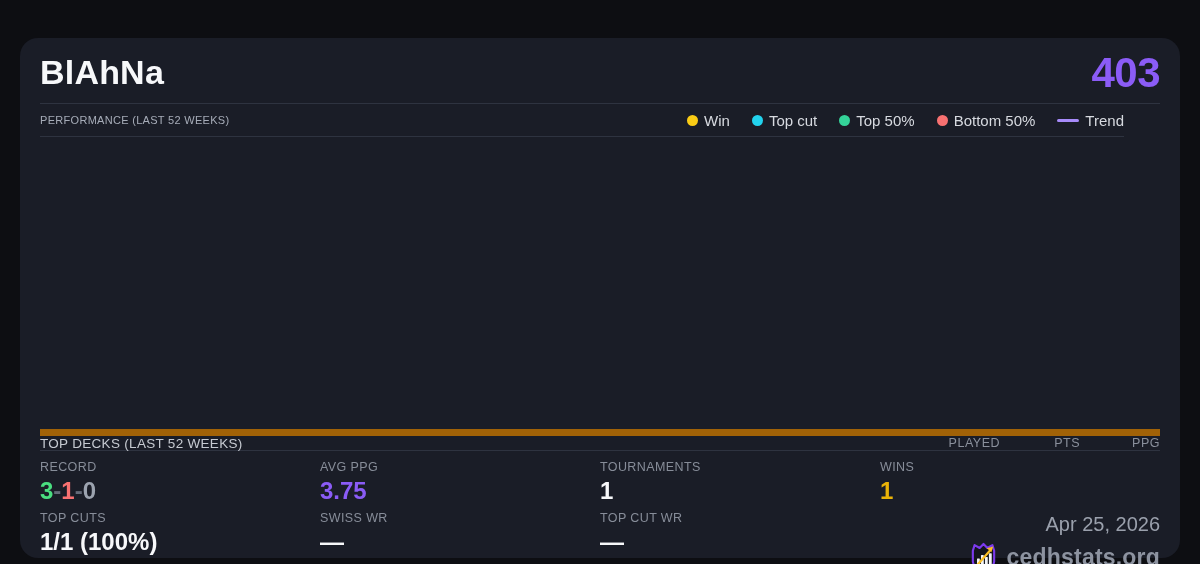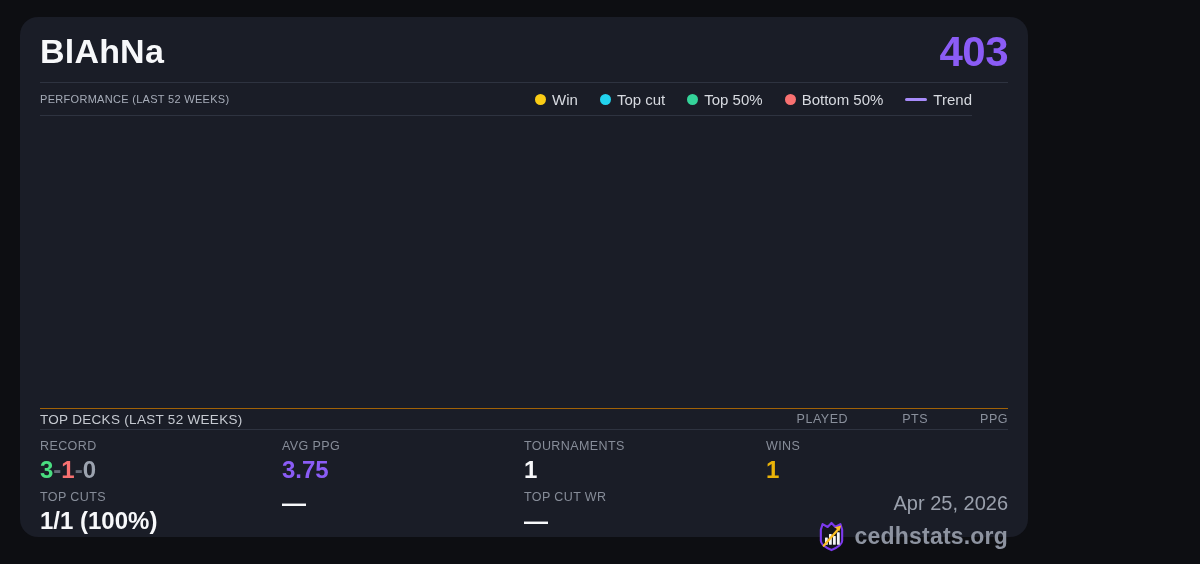--- a/index.html
+++ b/index.html
@@ -7,22 +7,22 @@
     padding: 0;
     width: 1200px;
     height: 564px;
     background: #0d0e12;
     font-family: "Liberation Sans", sans-serif;
     overflow: hidden;
   }
   .card {
     position: absolute;
     left: 20px;
-    top: 17px;
-    width: 1008px;
+    top: 38px;
+    width: 1160px;
     height: 520px;
     box-sizing: border-box;
     background: #1a1d27;
     border-radius: 18px;
     padding: 0 20px;
   }
   
   .card-header {
     height: 61px;
     display: flex;
@@ -95,21 +95,21 @@
     flex: none;
   }
   
   .chart-area {
     height: 292px;
   }
   
   .decks-row {
     height: 22px;
     box-sizing: border-box;
-    border-top: 1px solid #a16207;
+    border-top: 7px solid #a16207;
     border-bottom: 1px solid #2e3340;
     display: flex;
     justify-content: space-between;
     align-items: center;
   }
   .decks-heading {
     font-size: 13.5px;
     color: #c6cad1;
     letter-spacing: 0.3px;
   }
@@ -238,20 +238,21 @@
       <div class="stat-label">WINS</div>
       <div class="stat-value" style="color: rgb(234, 179, 8);">1</div>
     </div>
 
     <div class="stat-cell">
       <div class="stat-label">TOP CUTS</div>
       <div class="stat-value">1/1 (100%)</div>
     </div>
 
     <div class="stat-cell">
+      <div class="stat-label">SWISS WR</div>
       <div class="stat-value">—</div>
     </div>
 
     <div class="stat-cell">
       <div class="stat-label">TOP CUT WR</div>
       <div class="stat-value">—</div>
     </div>
 
     <div class="footer-cell">
       <div class="footer-date">Apr 25, 2026</div>

